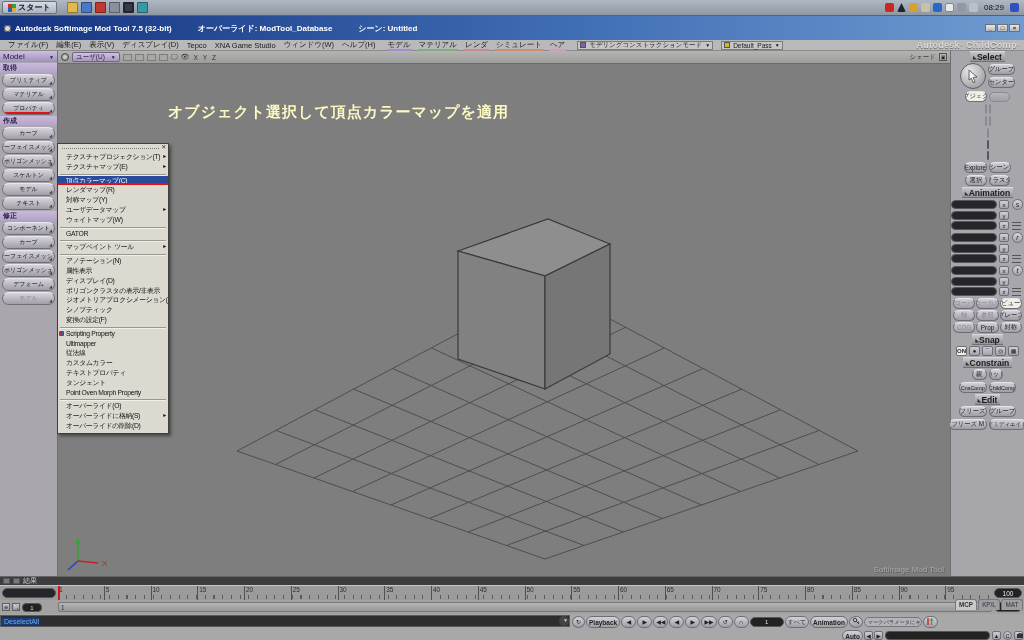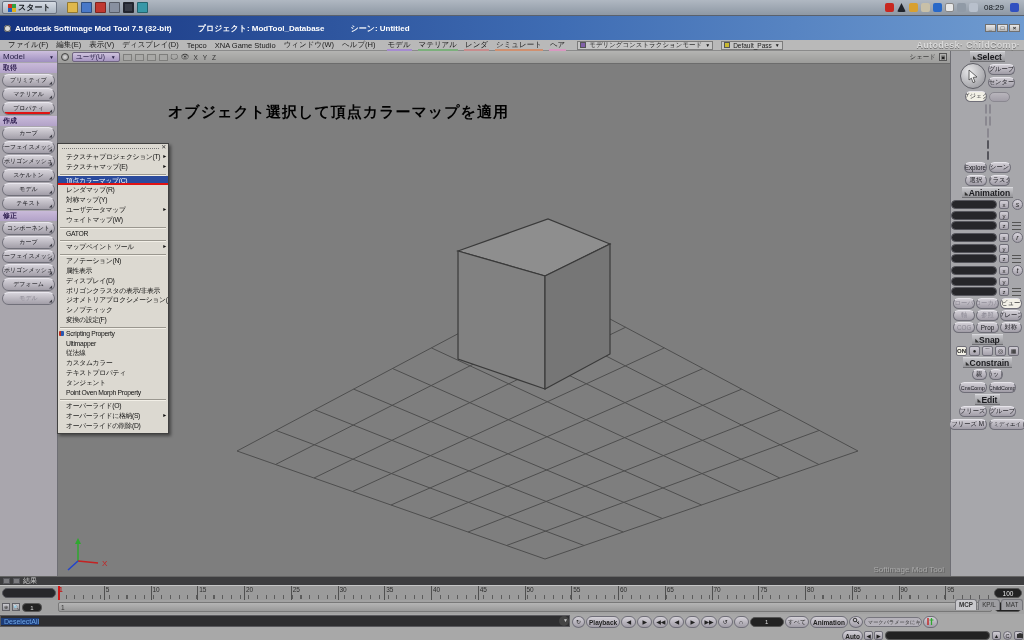--- a/index.html
+++ b/index.html
@@ -190,21 +190,21 @@
       <span class="ticon t8"></span>
       <span class="clock">08:29</span>
       <span class="ticon t-net"></span>
     </div>
   </div>
 
   <div class="titlebar">
     <span class="app-ico"></span>
     <span>Autodesk Softimage Mod Tool 7.5 (32-bit)</span>
     <span class="sep"></span>
-    <span>プロジェクト: ModTool_Database</span>
+    <span>オーバーライド: ModTool_Database</span>
     <span class="sep"></span>
     <span>シーン: Untitled</span>
     <span class="win-ctl">
       <b>_</b>
       <b>□</b>
       <b>×</b>
     </span>
   </div>
 
   <div class="menubar">
@@ -351,21 +351,21 @@
 
         <g>
           <line x1="20" y1="497" x2="20" y2="478" stroke="#2fa82f" stroke-width="1.5"></line>
           <polygon points="20,474 17,480 23,480" fill="#2fa82f"></polygon>
           <line x1="20" y1="497" x2="40" y2="499" stroke="#c42222" stroke-width="1.5"></line>
           <line x1="20" y1="497" x2="10" y2="506" stroke="#2244cc" stroke-width="1.5"></line>
           <text x="44" y="502" font-size="8" fill="#c42222">X</text>
         </g>
       </svg>
 
-      <div class="annot" style="color: #000000;">オブジェクト選択して頂点カラーマップを適用</div>
+      <div class="annot" style="color: #fef9c3;">オブジェクト選択して頂点カラーマップを適用</div>
       <div class="watermark">Softimage Mod Tool</div>
     </div>
 
     <div class="mcp">
       <div class="mcp-hdr">
         <span class="cr">◣</span>
         <b>Select</b>
       </div>
       <div class="row">
         <div class="bigptr">

